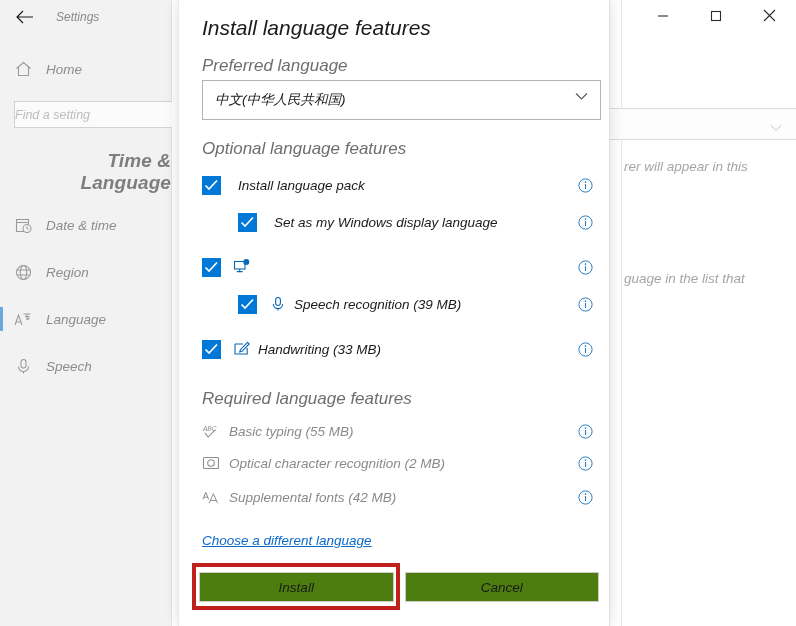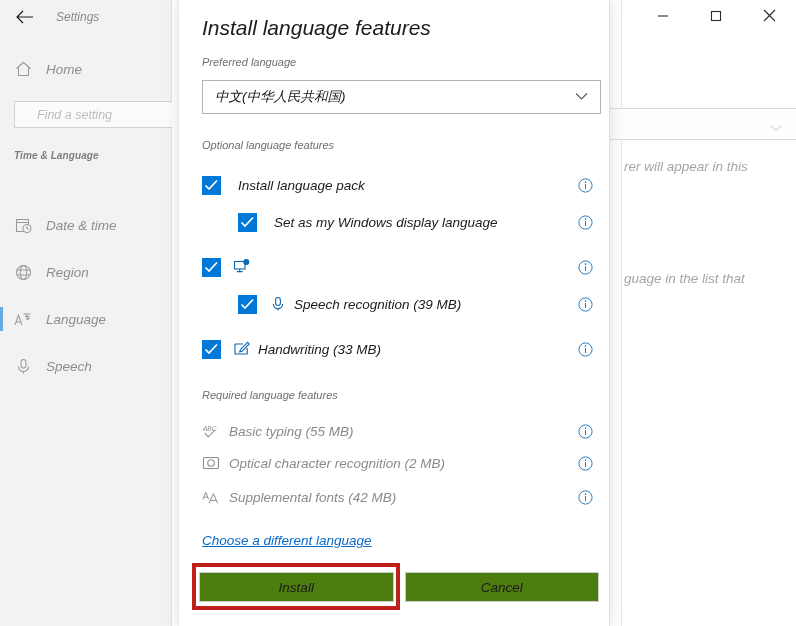--- a/index.html
+++ b/index.html
@@ -30,26 +30,26 @@
     font-size: 13.5px; color: #8d8d8d;
   }
   .nav-item .ic { width: 18px; height: 18px; display: flex; align-items: center; justify-content: center; color: #9a9a9a; flex: 0 0 18px;}
   .nav-item .ic svg { display: block; }
   .nav-item.selected::before {
     content: ""; position: absolute; left: 0; top: 7px; width: 3px; height: 24px; background: #6aa9e0;
   }
   .search-box {
     position: absolute; left: 14px; top: 101px; width: 176px; height: 27px;
     background: #fbfbfb; border: 1px solid #d2d2d2;
-    display: flex; align-items: center; padding-left: 22px;
+    display: flex; align-items: center; padding-left: 0;
     font-size: 12.5px; color: #bdbdbd;
   }
   .section-head {
     position: absolute; left: 14px; top: 150px;
-    font-size: 10px; font-weight: bold; color: #7e7e7e; letter-spacing: .1px;
+    font-size: 19px; font-weight: bold; color: #7e7e7e; letter-spacing: .1px; text-align: right;
   }
 
   
   .bg-body { position: absolute; left: 172px; top: 0; width: 624px; height: 626px; background: #ffffff; }
   .titlebar { position: absolute; right: 0; top: 0; width: 160px; height: 31px; display: flex; }
   .tb-btn { flex: 1; display: flex; align-items: center; justify-content: center; color: #2b2b2b; }
   .tb-btn svg { display: block; }
 
   .bg-divider { position: absolute; left: 449px; top: 0; width: 1px; height: 626px; background: #e6e6e6; }
   .bg-combo {
@@ -64,27 +64,27 @@
   
   .dialog {
     position: absolute; left: 178px; top: 0; width: 432px; height: 626px;
     background: #ffffff; border-left: 1px solid #e9e9e9; border-right: 1px solid #e0e0e0;
     box-shadow: 0 0 14px rgba(0,0,0,.13);
   }
   .dlg-title {
     position: absolute; left: 23px; top: 16px;
     font-size: 21px; color: #1b1b1b; font-weight: normal;
   }
-  .dlg-label { position: absolute; left: 23px; font-size: 11px; color: #6e6e6e; }
+  .dlg-label { position: absolute; left: 23px; font-size: 17px; color: #6e6e6e; }
   .lbl-pref { top: 56px; }
   .lbl-optional { top: 139px; }
   .lbl-required { top: 389px; }
 
   .dlg-combo {
-    position: absolute; left: 23px; top: 80px; width: 399px; height: 34px;
+    position: absolute; left: 23px; top: 80px; width: 399px; height: 40px;
     border: 1px solid #b3b3b3; background: #ffffff;
     display: flex; align-items: center; padding: 0 12px;
     font-size: 13.5px; color: #171717;
   }
   .dlg-combo .chev { position: absolute; right: 12px; top: 8px; color: #5c5c5c; }
 
   .feat-row { position: absolute; left: 23px; width: 399px; height: 28px; display: flex; align-items: center; }
   .cbx {
     width: 19px; height: 19px; background: #0078d7; position: relative; flex: 0 0 19px;
   }

